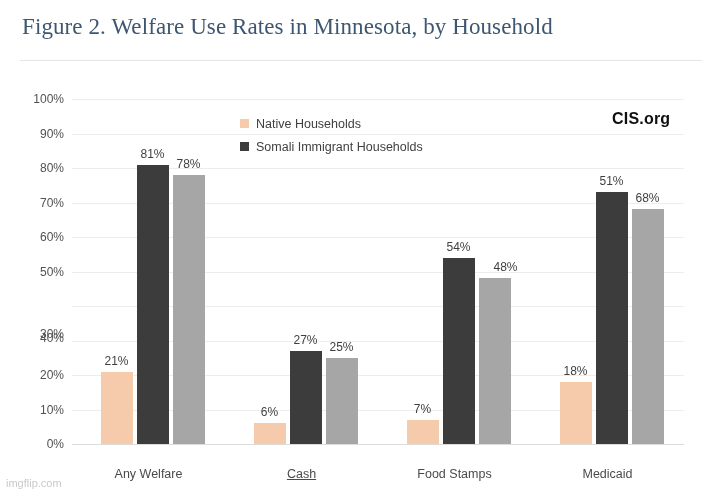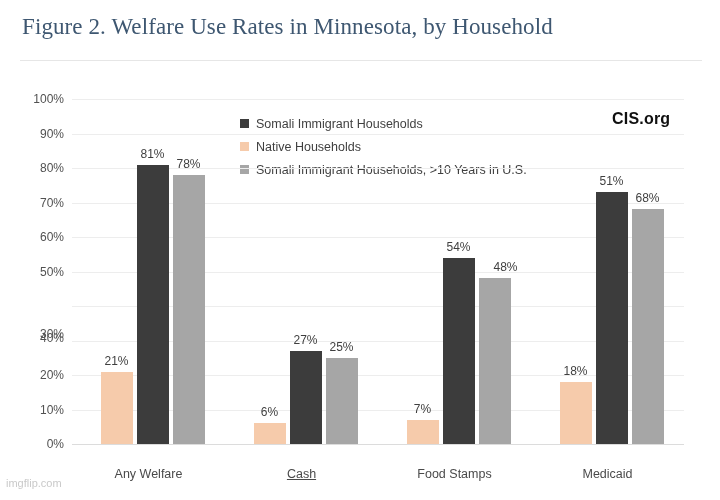--- a/index.html
+++ b/index.html
@@ -165,30 +165,26 @@
   <div id="chart-title">Figure 2. Welfare Use Rates in Minnesota, by Household</div>
   <div id="title-divider"></div>
 </div>
 
 <div id="chart-area">
 
   <div id="cis-mark">CIS.org</div>
 
   <div id="legend">
     <div class="legend-row">
-      <span class="legend-swatch" style="background: rgb(60, 60, 60);"></span>
-      <span class="legend-text">Somali Immigrant Households</span>
-    </div>
-    <div class="legend-row">
       <span class="legend-swatch" style="background: rgb(246, 203, 171);"></span>
       <span class="legend-text">Native Households</span>
     </div>
     <div class="legend-row">
-      <span class="legend-swatch" style="background: rgb(166, 166, 166);"></span>
-      <span class="legend-text">Somali Immigrant Households, &gt;10 Years in U.S.</span>
+      <span class="legend-swatch" style="background: rgb(60, 60, 60);"></span>
+      <span class="legend-text">Somali Immigrant Households</span>
     </div>
   </div>
 
   <div id="plot">
     <div id="gridlines">
         <div class="gridline baseline" style="top: 345px;"></div>
         <div class="gridline" style="top: 310.5px;"></div>
         <div class="gridline" style="top: 276px;"></div>
         <div class="gridline" style="top: 241.5px;"></div>
         <div class="gridline" style="top: 207px;"></div>

